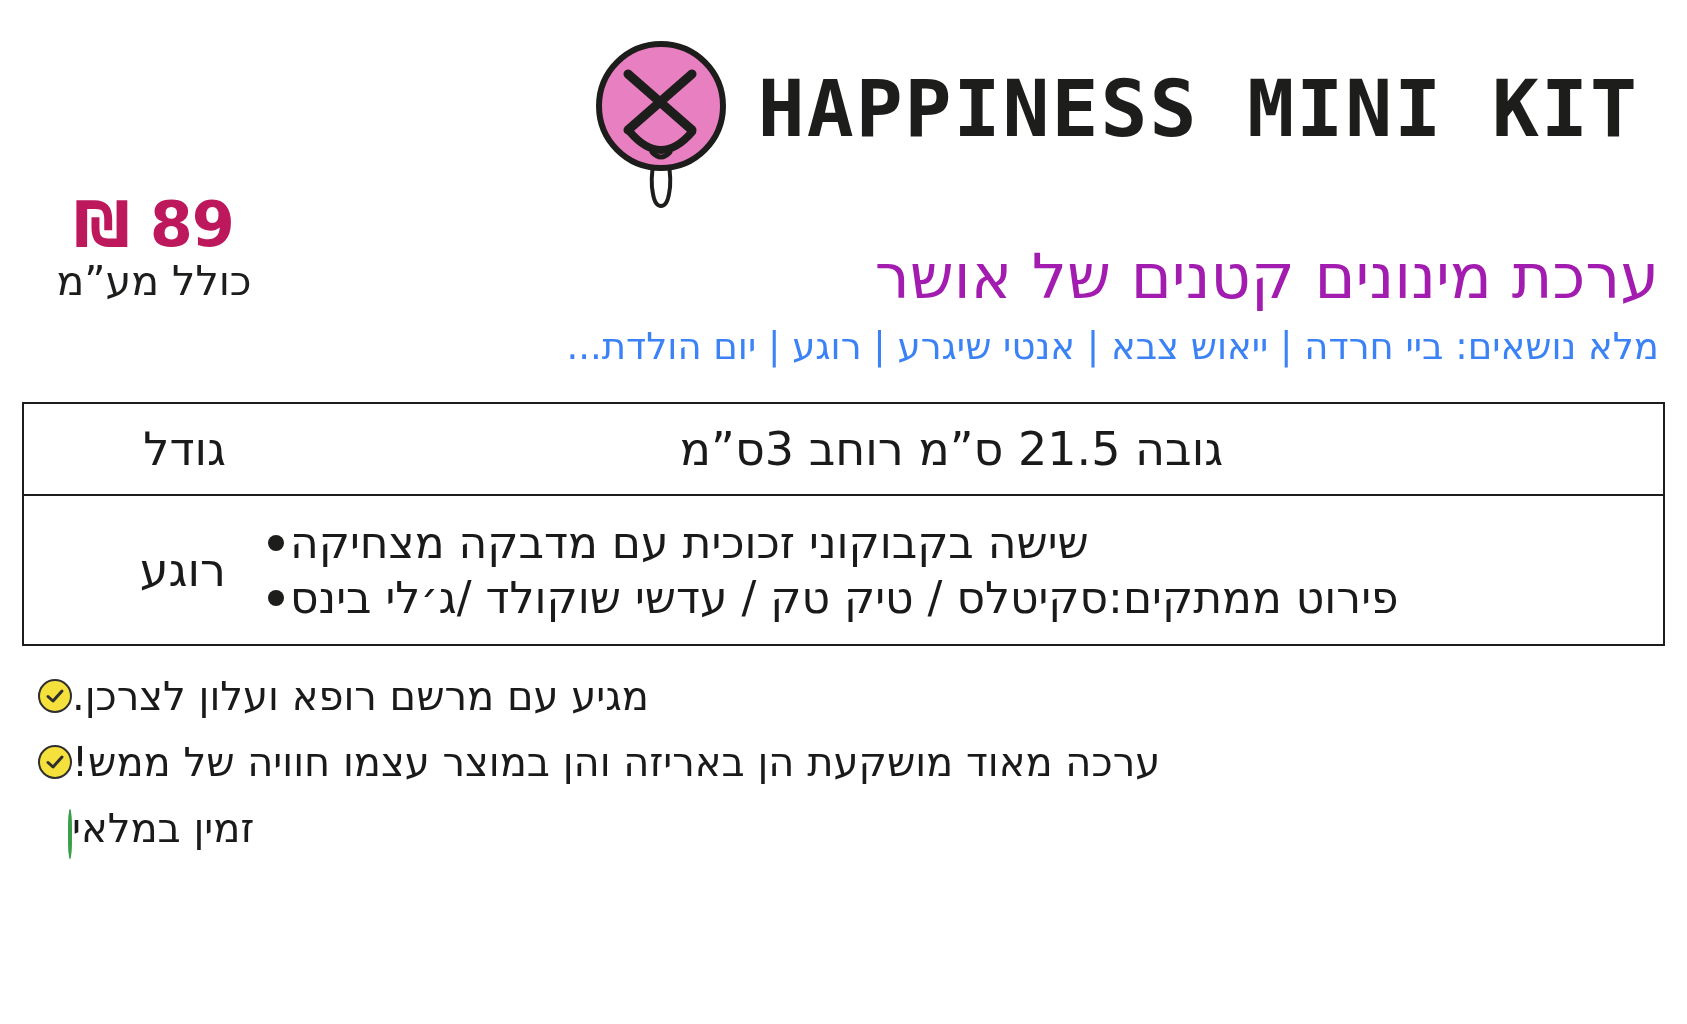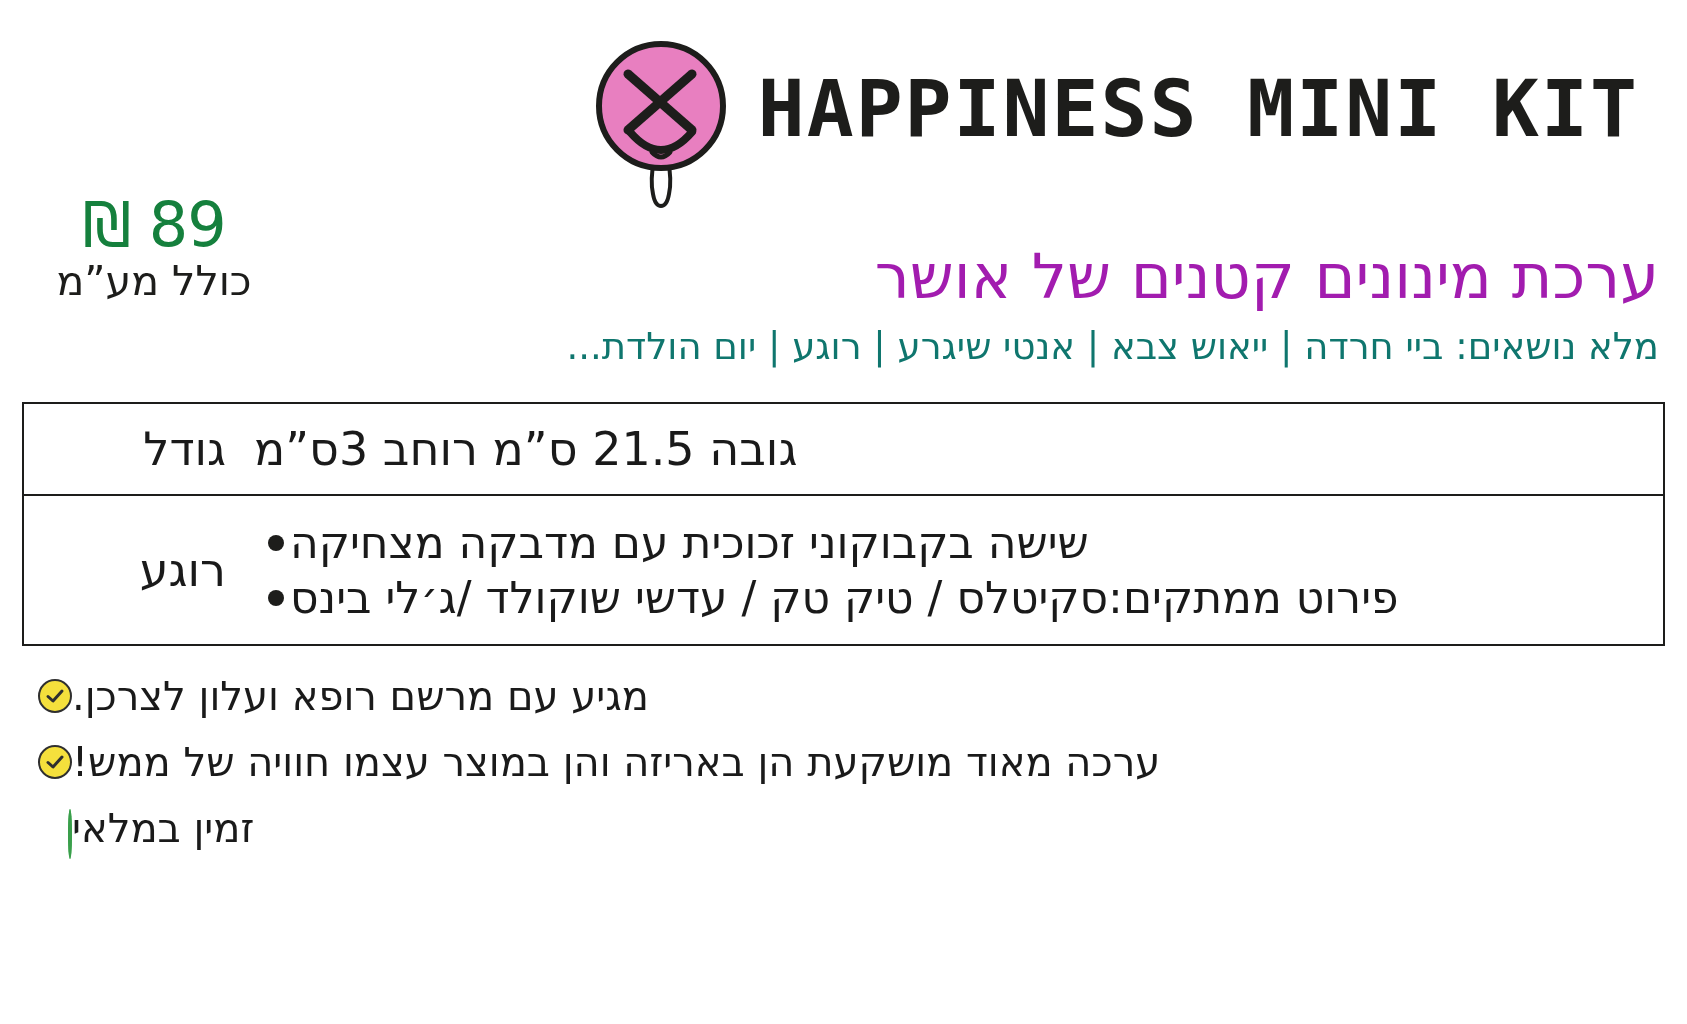--- a/index.html
+++ b/index.html
@@ -58,23 +58,23 @@
   .price-block {
     position: absolute;
     top: 196px;
     left: 44px;
     text-align: center;
     width: 220px;
     direction: rtl;
   }
   .price-main {
     font-size: 62px;
-    font-weight: 400;
+    font-weight: 700;
     line-height: 0.95;
-    color: #15803d;
+    color: #be185d;
     white-space: nowrap;
     letter-spacing: -1px;
   }
   .price-vat {
     font-size: 41px;
     font-weight: 400;
     color: #1d1d1b;
     margin-top: 2px;
   }
 
@@ -87,21 +87,21 @@
   .headline {
     font-size: 62px;
     font-weight: 400;
     line-height: 1.05;
     color: #a21caf;
     white-space: nowrap;
   }
   .subline {
     font-size: 37px;
     font-weight: 400;
-    color: #0f766e;
+    color: #3b82f6;
     margin-top: 16px;
     white-space: nowrap;
   }
 
   
   .spec-table {
     width: 100%;
     border-collapse: collapse;
     margin-top: 34px;
     table-layout: fixed;
@@ -112,21 +112,21 @@
     padding: 8px 14px;
     vertical-align: middle;
   }
   .spec-table td.label {
     width: 188px;
     font-size: 46px;
     border-right: none;
     border-left: 2px solid #1d1d1b;
   }
   .spec-table td.value {
-    text-align: left;
+    text-align: center;
     font-size: 46px;
     border-left: none;
   }
   .spec-table tr.row-size td { height: 74px; }
   .spec-table tr.row-contains td { height: 132px; }
   .spec-table td.value.list {
     text-align: right;
   }
   .bullet-line {
     display: flex;

